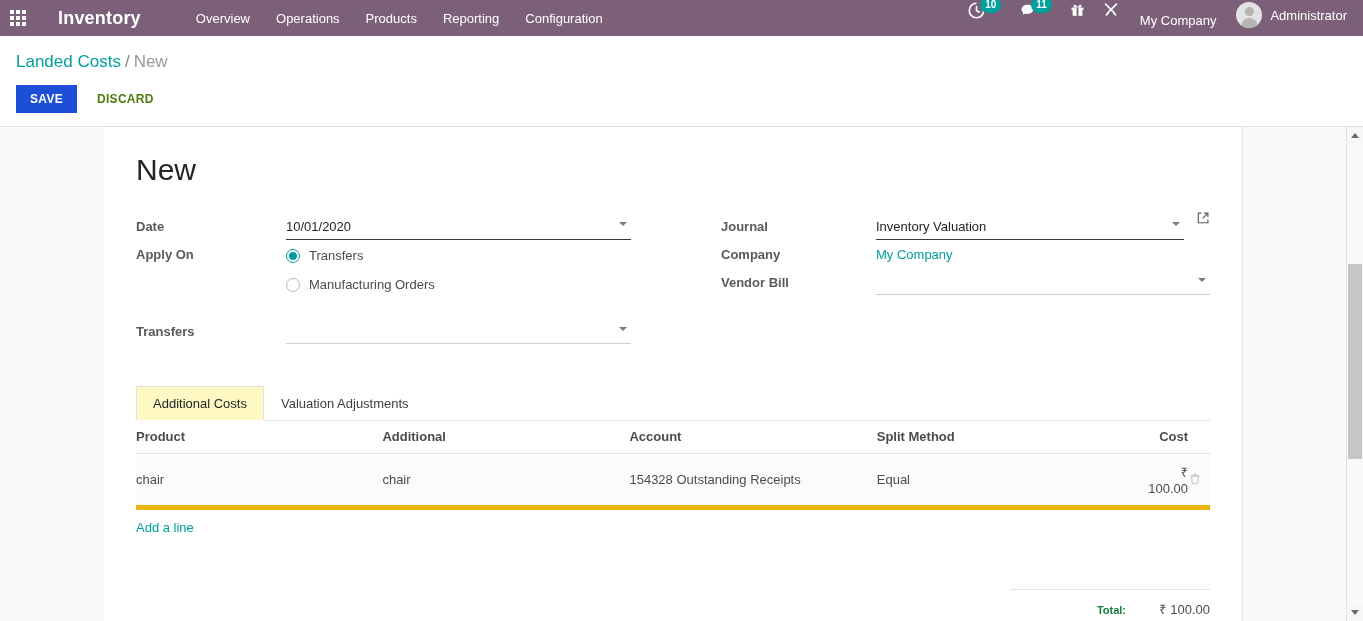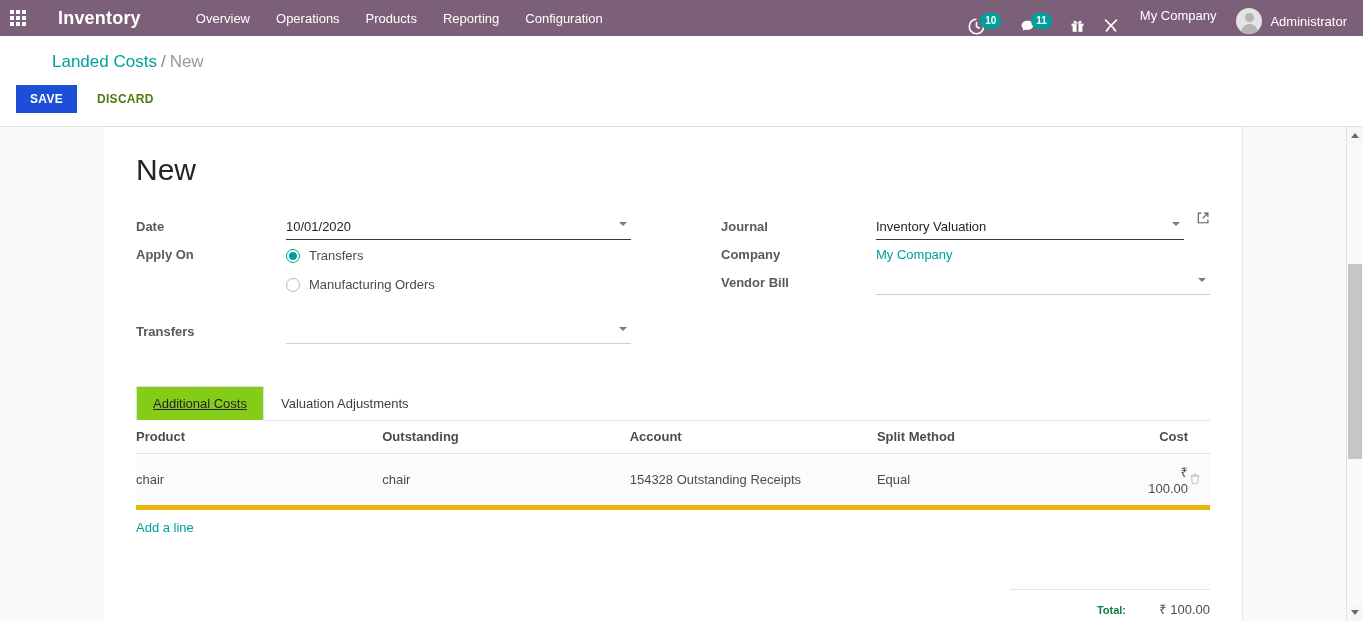--- a/index.html
+++ b/index.html
@@ -49,21 +49,21 @@
   .menu-item {
     color: #ffffff;
     font-size: 13px;
     padding: 9px 13px;
     cursor: pointer;
     white-space: nowrap;
   }
   .nav-right {
     margin-left: auto;
     display: flex;
-    align-items: flex-start;
+    align-items: flex-end;
     height: 20px;
     padding-right: 10px;
   }
   .sysicon {
     position: relative;
     display: flex; align-items: center;
     height: 36px;
     padding: 0 9px;
     cursor: pointer;
   }
@@ -122,21 +122,20 @@
   .control-panel {
     background: #ffffff;
     padding: 10px 0 0 0;
     position: relative;
     z-index: 10;
   }
   .breadcrumb {
     padding: 5px 0 4px 16px;
     font-size: 17px;
     line-height: 22px;
-    margin-left: 36px;
   }
   .bc-link { color: #00a09d; cursor: pointer; }
   .bc-sep { color: #888; margin: 0 4px; }
   .bc-current { color: #999999; }
   .btn-row { padding: 8px 0 10px 16px; display: flex; align-items: center; }
   .btn-save {
     background: #1d4ed8;
     color: #ffffff;
     border: none;
     font-size: 12px;
@@ -307,24 +306,23 @@
     color: #404040;
     cursor: pointer;
     border: 1px solid transparent;
     border-bottom: none;
     margin-bottom: -1px;
     background: transparent;
     line-height: 16px;
   }
   .tab.active {
     color: #212529;
-    background: #84cc16;
+    background: #fef9c3;
     border-color: #dee2e6 #dee2e6 #ffffff;
     border-bottom: 1px solid #ffffff;
-    text-decoration: underline;
   }
 
   
   table.lines {
     width: 100%;
     border-collapse: collapse;
     margin-top: 0;
     font-size: 13px;
   }
   table.lines th {
@@ -581,21 +579,21 @@
       <div class="notebook">
         <div class="tabs">
           <div class="tab active">Additional Costs</div>
           <div class="tab">Valuation Adjustments</div>
         </div>
 
         <table class="lines">
           <thead>
             <tr>
               <th style="width:255px">Product</th>
-              <th style="width:255px">Outstanding</th>
+              <th style="width:255px">Additional</th>
               <th style="width:255px">Account</th>
               <th style="width:280px">Split Method</th>
               <th class="num">Cost</th>
               <th style="width:22px"></th>
             </tr>
           </thead>
           <tbody>
             <tr class="data-row">
               <td>chair</td>
               <td>chair</td>

